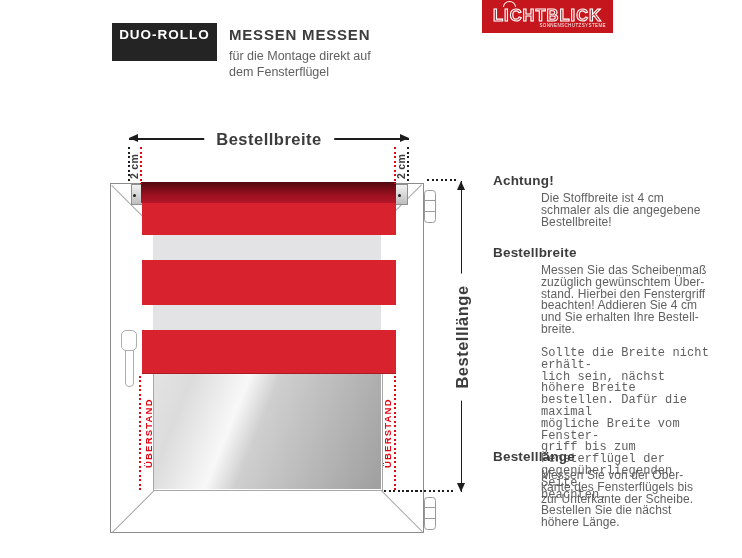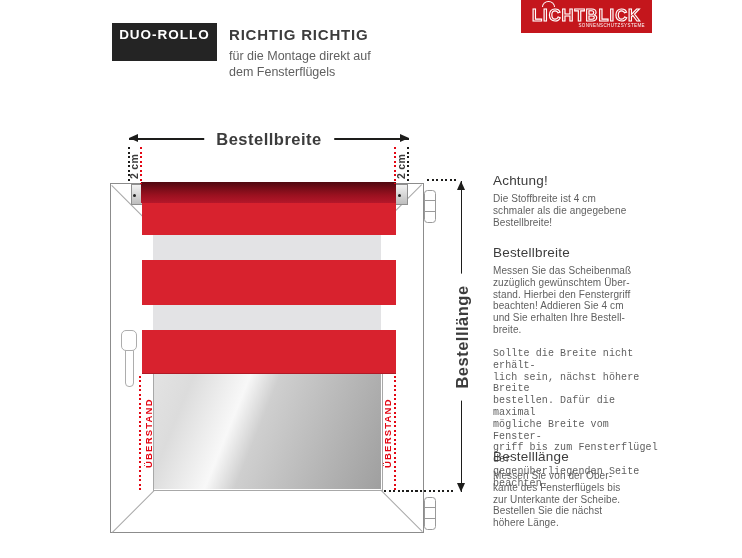--- a/index.html
+++ b/index.html
@@ -13,21 +13,21 @@
   .abs{position:absolute;}
 
   
   .badge{left:112px;top:23px;width:105px;height:38px;background:var(--badge-bg);
          color:#fff;font-weight:700;font-size:13.5px;letter-spacing:1px;
          text-align:center;line-height:23px;}
   .main-title{left:229px;top:26px;font-weight:700;font-size:15px;letter-spacing:.8px;color:var(--heading);}
   .subtitle{left:229px;top:49px;font-size:12.5px;line-height:15.5px;color:var(--body);white-space:pre-line;}
 
   
-  .logo{left:521px;top:0;width:131px;height:33px;background:var(--logo-red);}
+  .logo{left:482px;top:0;width:131px;height:33px;background:var(--logo-red);}
   .logo-name{position:absolute;left:0;right:0;top:6px;text-align:center;
              font-weight:700;font-size:16.5px;letter-spacing:1px;color:var(--logo-red);
              -webkit-text-stroke:1.1px #fff;}
   .logo-sun{position:absolute;left:21px;top:1px;width:11px;height:5px;border:1.2px solid #fff;
             border-bottom:none;border-radius:50% 50% 0 0/100% 100% 0 0;}
   .logo-tagline{position:absolute;right:7px;top:23px;font-size:4.5px;letter-spacing:.4px;color:#fff;}
 
   
   .win-frame{left:110px;top:183px;width:312px;height:348px;border:1.5px solid var(--frame-gray);background:#fff;}
   .win-inner{left:153px;top:225px;width:228px;height:264px;border:1px solid #a8a8a8;}
@@ -99,34 +99,34 @@
   .conn-top{left:427px;top:179px;width:29px;}
   .conn-bottom{left:384px;top:490px;width:71px;}
   .ov-line{top:376px;height:114px;}
   .ov-line.l{left:139px;} .ov-line.r{left:394px;}
   .ov-text{top:380px;height:106px;width:13px;font-weight:700;font-size:9.5px;
            letter-spacing:1.2px;color:var(--dotted-red);}
   .ov-text.l{left:142px;} .ov-text.r{left:381px;}
 
   
   .ins{left:493px;width:170px;}
-  .ins-h{font-weight:400;font-size:13.5px;letter-spacing:.2px;color:var(--heading);}
-  .ins-p{font-size:10px;line-height:11.8px;letter-spacing:.1px;color:var(--body);white-space:pre-line;}
+  .ins-h{font-weight:700;font-size:13.5px;letter-spacing:.2px;color:var(--heading);}
+  .ins-p{font-size:12px;line-height:11.8px;letter-spacing:.1px;color:var(--body);white-space:pre-line;margin-left:48px;}
   .h1{top:173px;} .p1{top:193px;} .h2{top:245px;} .p2a{top:265px;} .p2b{top:348px;font-family:Liberation Mono, monospace;}
   .h3{top:449px;} .p3{top:470px;}
 </style>
 </head>
 <body>
 
 <div class="stage">
 
   <div class="abs badge">DUO-ROLLO</div>
-  <div class="abs main-title">RICHTIG RICHTIG</div>
+  <div class="abs main-title">MESSEN MESSEN</div>
   <div class="abs subtitle">für die Montage direkt auf
-dem Fensterflügels</div>
+dem Fensterflügel</div>
 
   <div class="abs logo">
     <span class="logo-sun"></span>
     <div class="logo-name">LICHTBLICK</div>
     <div class="logo-tagline">SONNENSCHUTZSYSTEME</div>
   </div>
 
   <div class="abs win-frame"></div>
   <div class="abs bevel tl"></div>
   <div class="abs bevel tr"></div>

